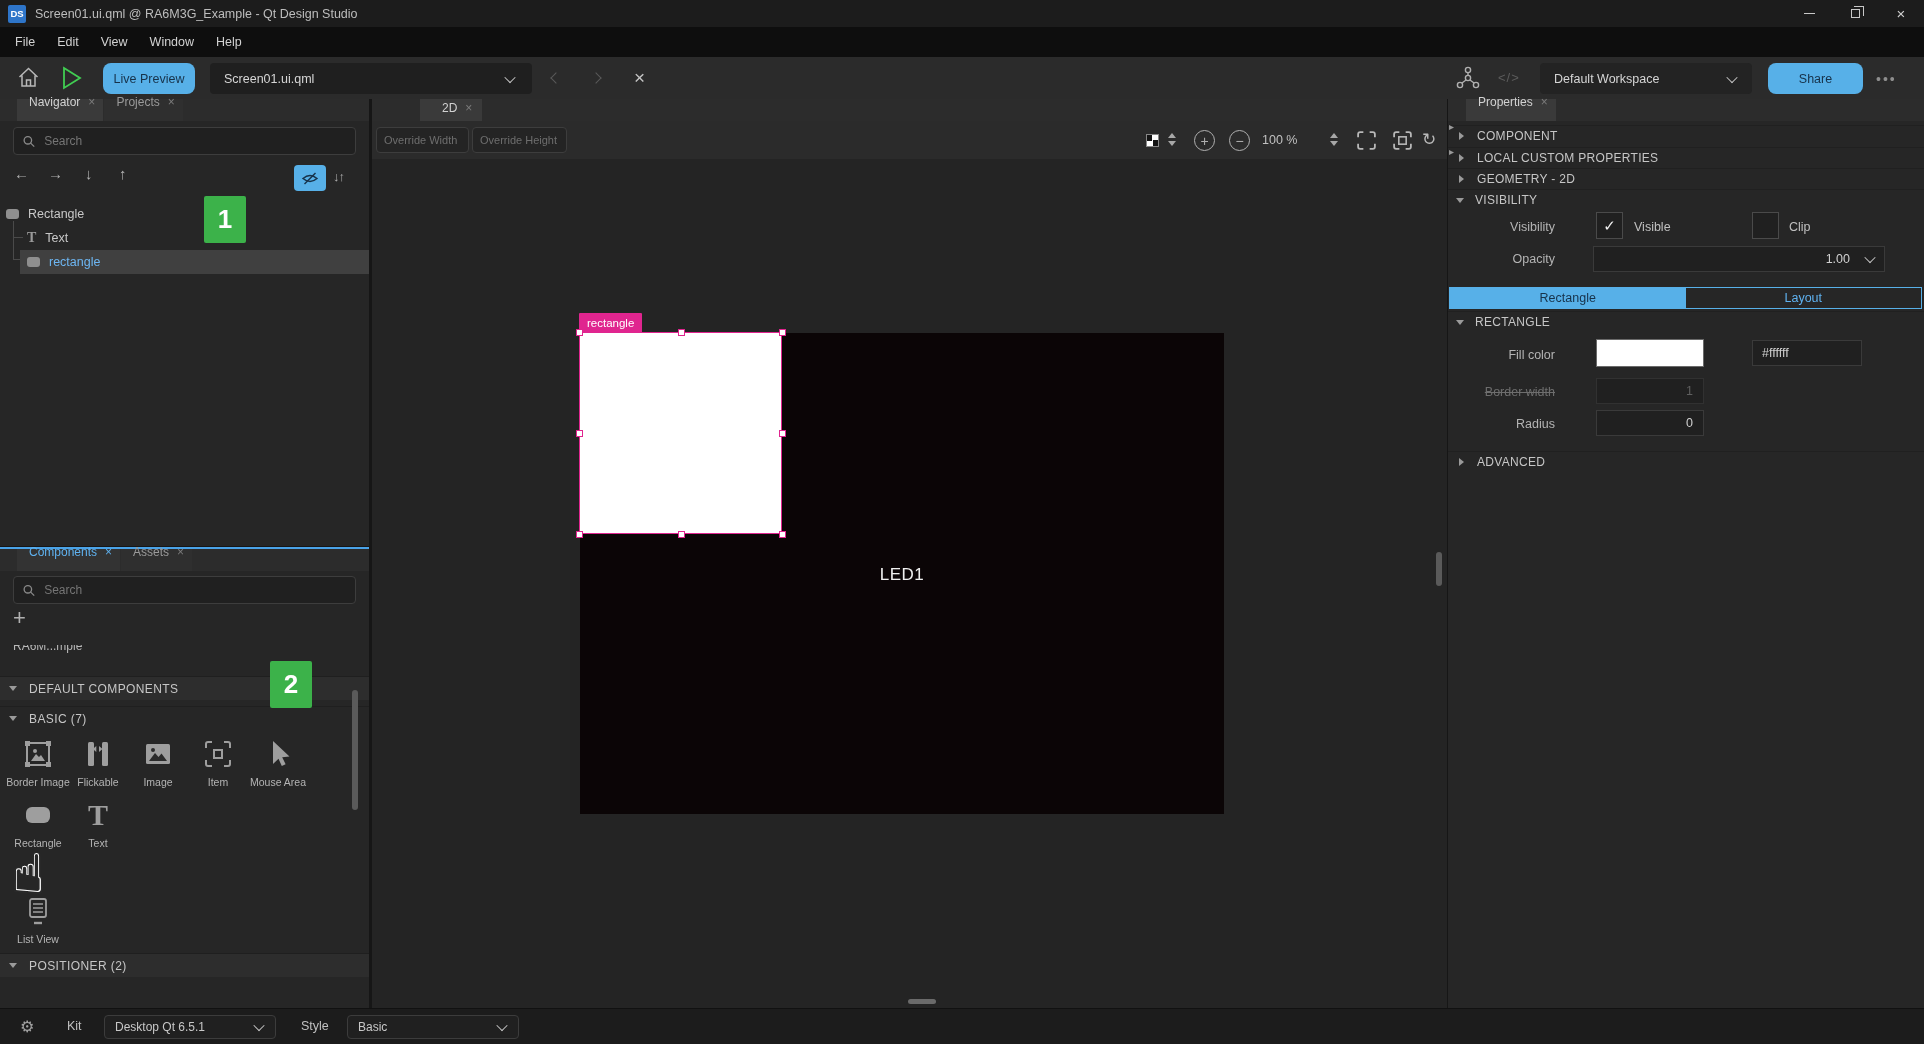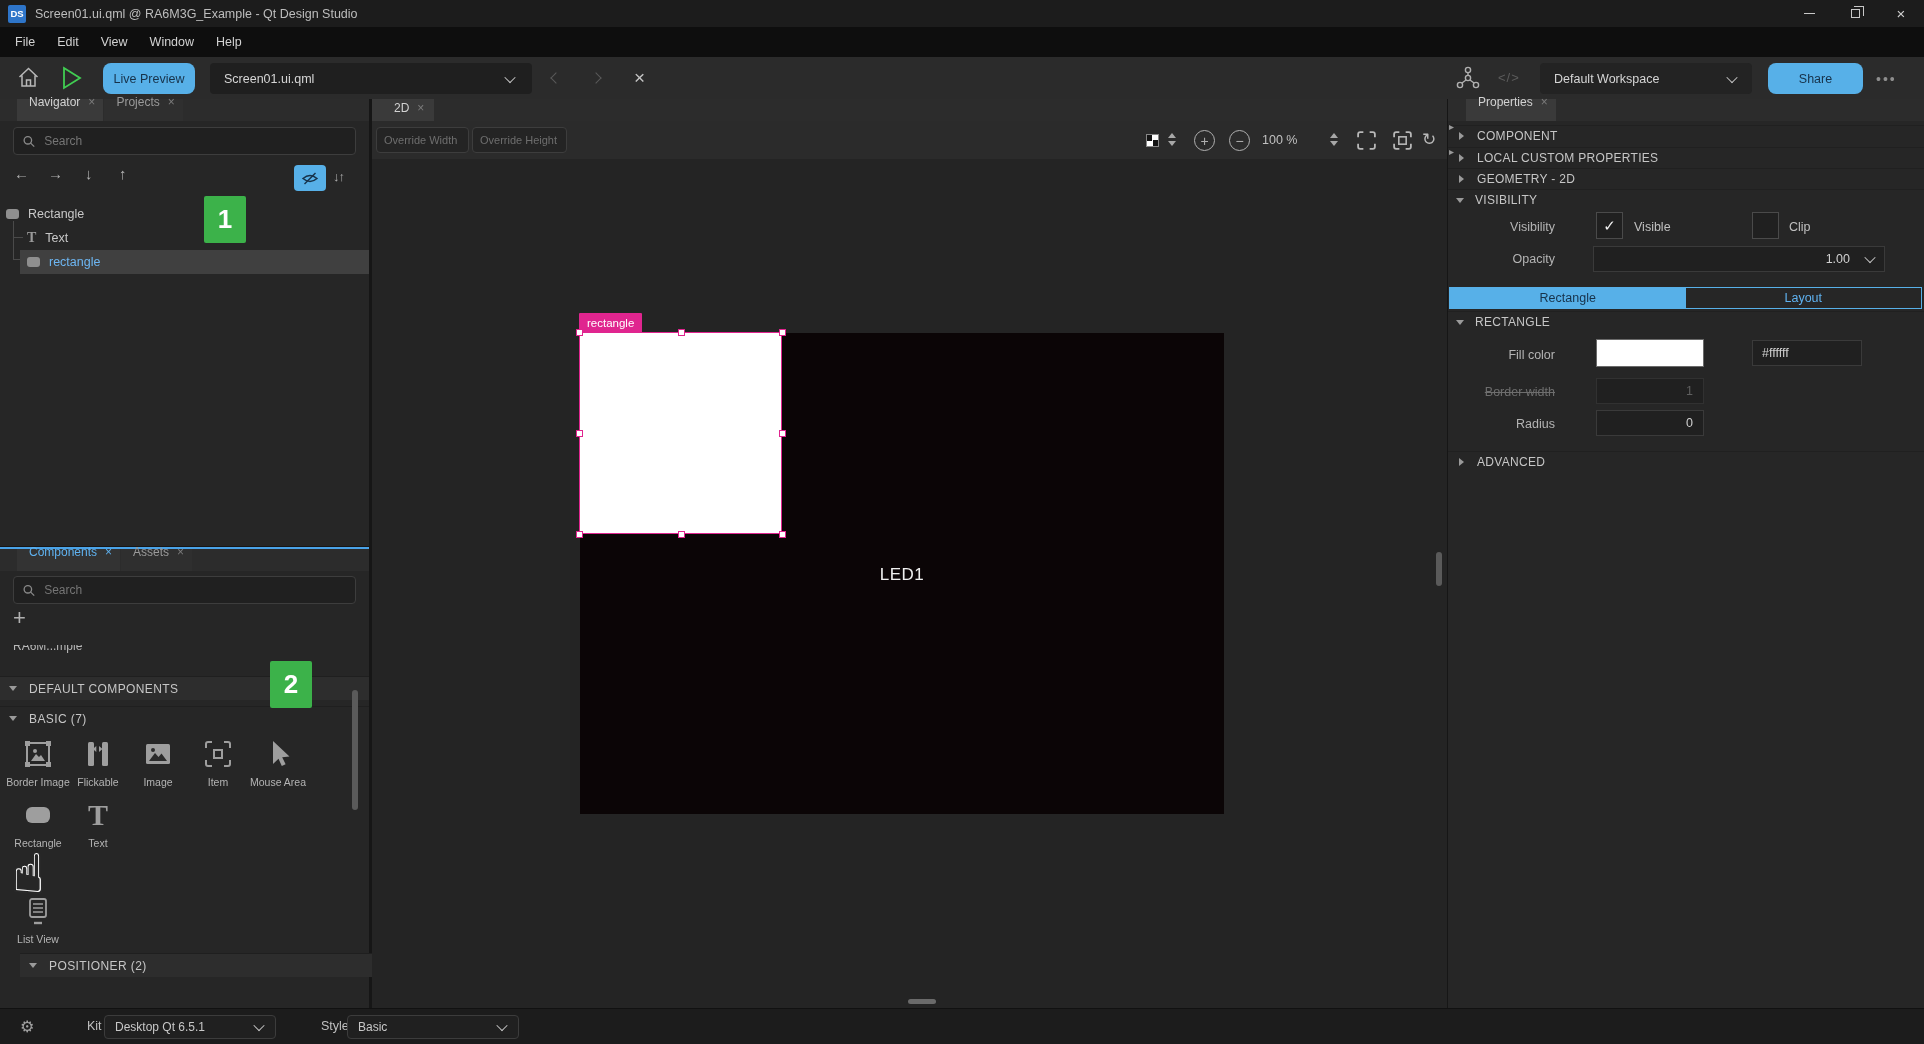--- a/index.html
+++ b/index.html
@@ -99,21 +99,21 @@
   .prop-label.struck { color:#6e6e6e; text-decoration:line-through; }
   .checkbox { position:absolute; width:27px; height:27px; background:#202020; border:1px solid #4a4a4a; display:flex; align-items:center; justify-content:center; color:#f0f0f0; font-size:15px; }
   .prop-field { position:absolute; height:26px; background:#202020; border:1px solid #3a3a3a; display:flex; align-items:center; color:#d0d0d0; font-size:12.5px; }
   .prop-field.dim { border-color:#313131; color:#5f5f5f; }
   .type-tabs { position:absolute; left:1px; top:188px; width:473px; height:22px; border:1px solid #57b0e8; display:flex; background:#262626; }
   .type-tab { flex:1; display:flex; align-items:center; justify-content:center; font-size:12.5px; color:#5fb2f0; }
   .type-tab.active { background:#57b0e8; color:#17324a; }
   .swatch-white { position:absolute; background:#ffffff; border:1px solid #6a6a6a; }
   
   .statusbar { position:absolute; left:0; top:1008px; width:1924px; height:36px; background:#1c1c1c; border-top:1px solid #111; }
-  .sb-label { position:absolute; color:#c0c0c0; font-size:12.5px; top:10px;margin-left:20px; }
+  .sb-label { position:absolute; color:#c0c0c0; font-size:12.5px; top:10px; }
   .sb-select { position:absolute; top:6px; height:24px; background:#202020; border:1px solid #3c3c3c; border-radius:4px; display:flex; align-items:center; padding:0 10px; color:#c8c8c8; font-size:12px; }
   .sb-select .chev { position:absolute; right:12px; }
   .gear { position:absolute; color:#a0a0a0; font-size:16px; top:8px; font-family:"DejaVu Sans", sans-serif; }
   svg { display:block; }
 </style>
 </head>
 <body>
 
 <div id="app">
 
@@ -315,34 +315,34 @@
     </div>
 
     <div class="comp-cell" style="left:6px; top:350px;">
       <svg width="30" height="30" viewBox="0 0 30 30">
         <rect x="7" y="2" width="16" height="18" rx="2" fill="none" stroke="#9e9e9e" stroke-width="1.8"></rect>
         <path d="M10 7 H20 M10 11 H20 M10 15 H20" stroke="#9e9e9e" stroke-width="1.6"></path>
         <path d="M11 26 H19" stroke="#9e9e9e" stroke-width="2.4"></path>
       </svg>
       <span class="comp-label">List View</span>
     </div>
-    <div class="sec-header" style="top:406px;margin-left:20px;">
+    <div class="sec-header" style="top:406px;">
       <span class="caret-down"></span>
       <span>POSITIONER (2)</span>
     </div>
     <div class="scrollbar-v" style="left:352px; top:143px; width:6px; height:120px;"></div>
     <span class="hand-cursor" style="left:12px; top:295px;">☝</span>
   </div>
 
   <div class="badge" style="left:204px; top:196px;">1</div>
   <div class="badge" style="left:270px; top:661px;">2</div>
 
   <div class="panel" style="left:372px; top:99px; width:1075px; height:909px;">
     <div class="tabstrip">
-      <div class="tab active" style="padding:0 10px 4px 22px;">
+      <div class="tab active" style="padding:0 10px 4px 22px;margin-left:48px;">
         <span>2D</span>
         <span class="tab-x">×</span>
       </div>
     </div>
     <div class="canvas-toolbar">
       <div class="ovr-field" style="left:4px; top:6px; width:93px;">
         <input placeholder="Override Width" style="">
       </div>
       <div class="ovr-field" style="left:100px; top:6px; width:95px;">
         <input placeholder="Override Height" style="">

